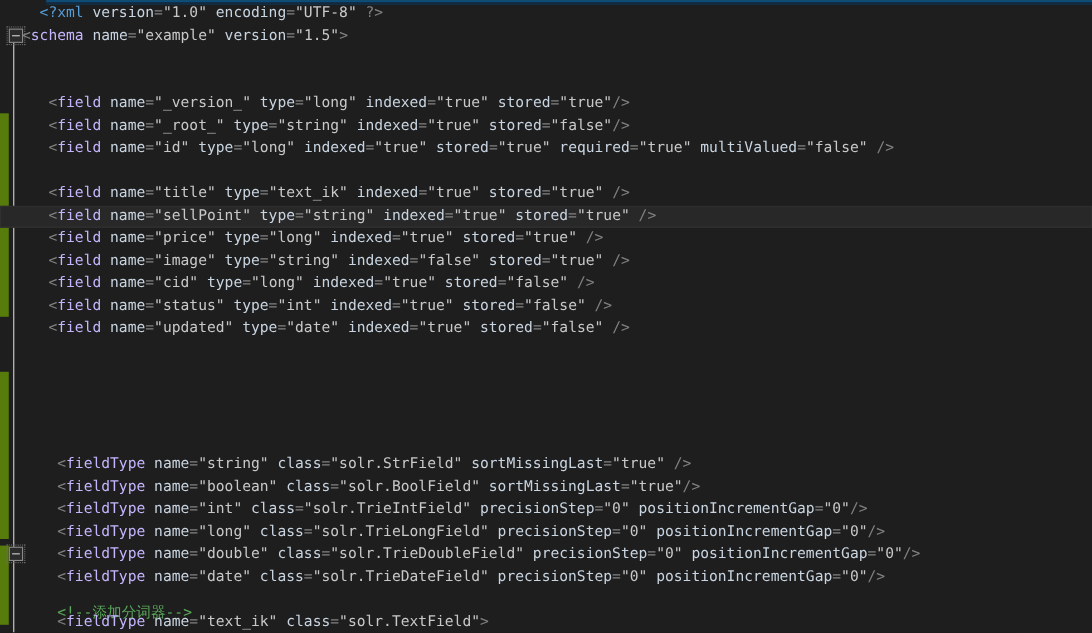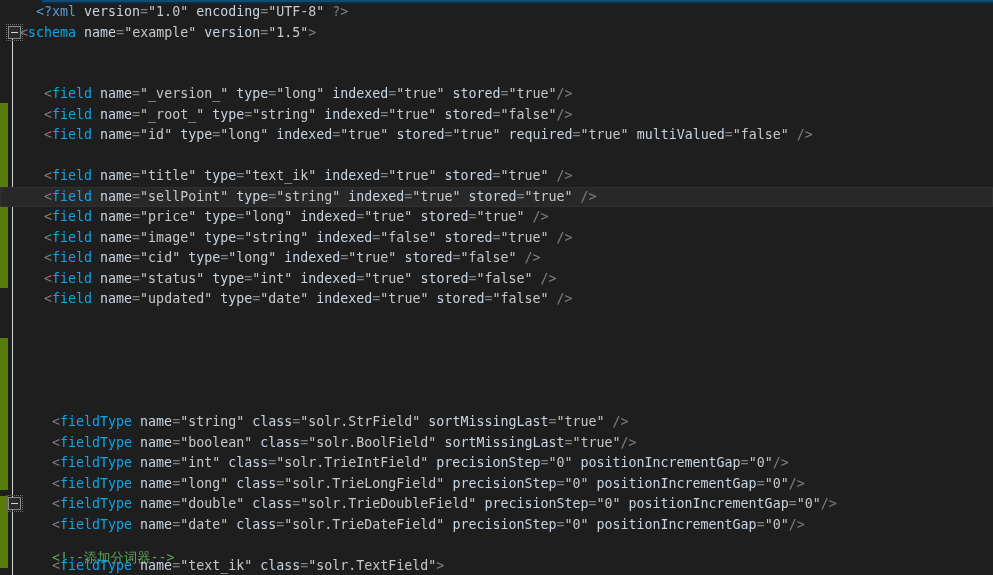--- a/index.html
+++ b/index.html
@@ -93,21 +93,21 @@
   }
   .line.current {
     background: #282828;
     box-shadow: inset 0 0 0 1px #303030;
   }
   .line .txt {
     display: inline;
   }
   
   .t-punct   { color: #808080; }
-  .t-tag     { color: #0ea5e9; }
+  .t-tag     { color: #c4b5fd; }
   .t-attr    { color: #9cdcfe; }
   .t-eq      { color: #808080; }
   .t-val     { color: #ce9178; }
   .t-text    { color: #d4d4d4; }
   .t-comment { color: #6a9955; }
   .t-pi      { color: #569cd6; }
   
   .t-val     { color: #c8c8c8; }
   .t-attr    { color: #c8d4e0; }
   .t-text    { color: #d4d4d4; }

